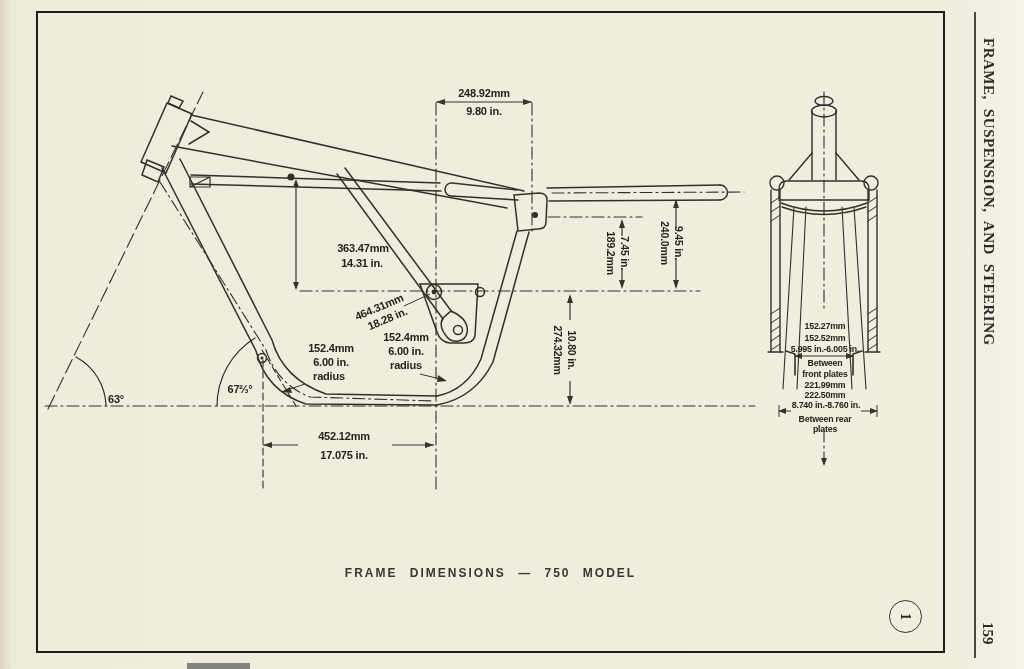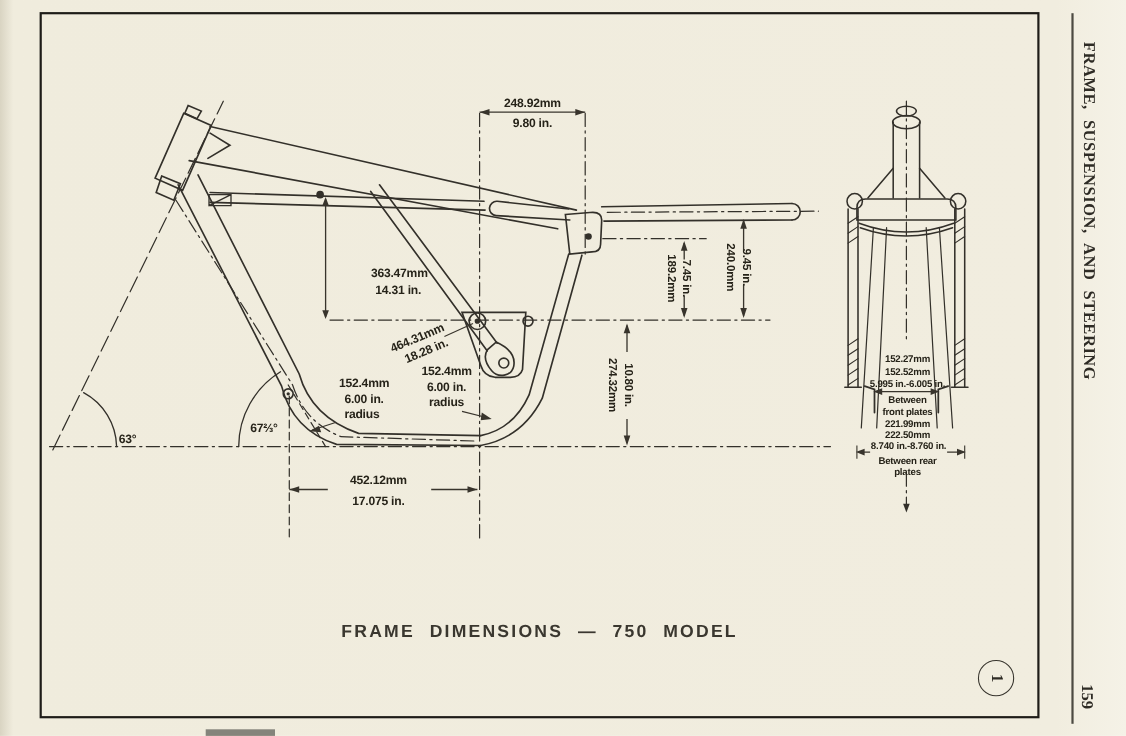--- a/index.html
+++ b/index.html
@@ -8,21 +8,21 @@
     background:linear-gradient(90deg,#d9d4c2 0px,#f0ecdd 12px,#f1eddf 960px,#f5f2e7 1024px);
     font-family:"Liberation Sans",sans-serif;
   }
   .border-box{
     position:absolute;left:36px;top:11px;width:905px;height:638px;
     border:2px solid #1e1c18;background:transparent;
   }
   .diagram-svg{position:absolute;left:0;top:0;}
   .caption{
     position:absolute;left:36px;top:566px;width:909px;text-align:center;
-    font-weight:700;font-size:16px;letter-spacing:2px;word-spacing:7px;color:#3a372f;
+    font-weight:700;font-size:12px;letter-spacing:2px;word-spacing:7px;color:#3a372f;
   }
   .side-rule{
     position:absolute;left:974px;top:12px;width:2px;height:646px;background:#4c4a42;
   }
   .sidebar-title{
     position:absolute;left:980px;top:38px;height:300px;
     writing-mode:vertical-rl;
     font-family:"Liberation Serif",serif;font-weight:700;font-size:15px;
     letter-spacing:0.5px;word-spacing:5px;color:#2e2b25;white-space:nowrap;
   }

